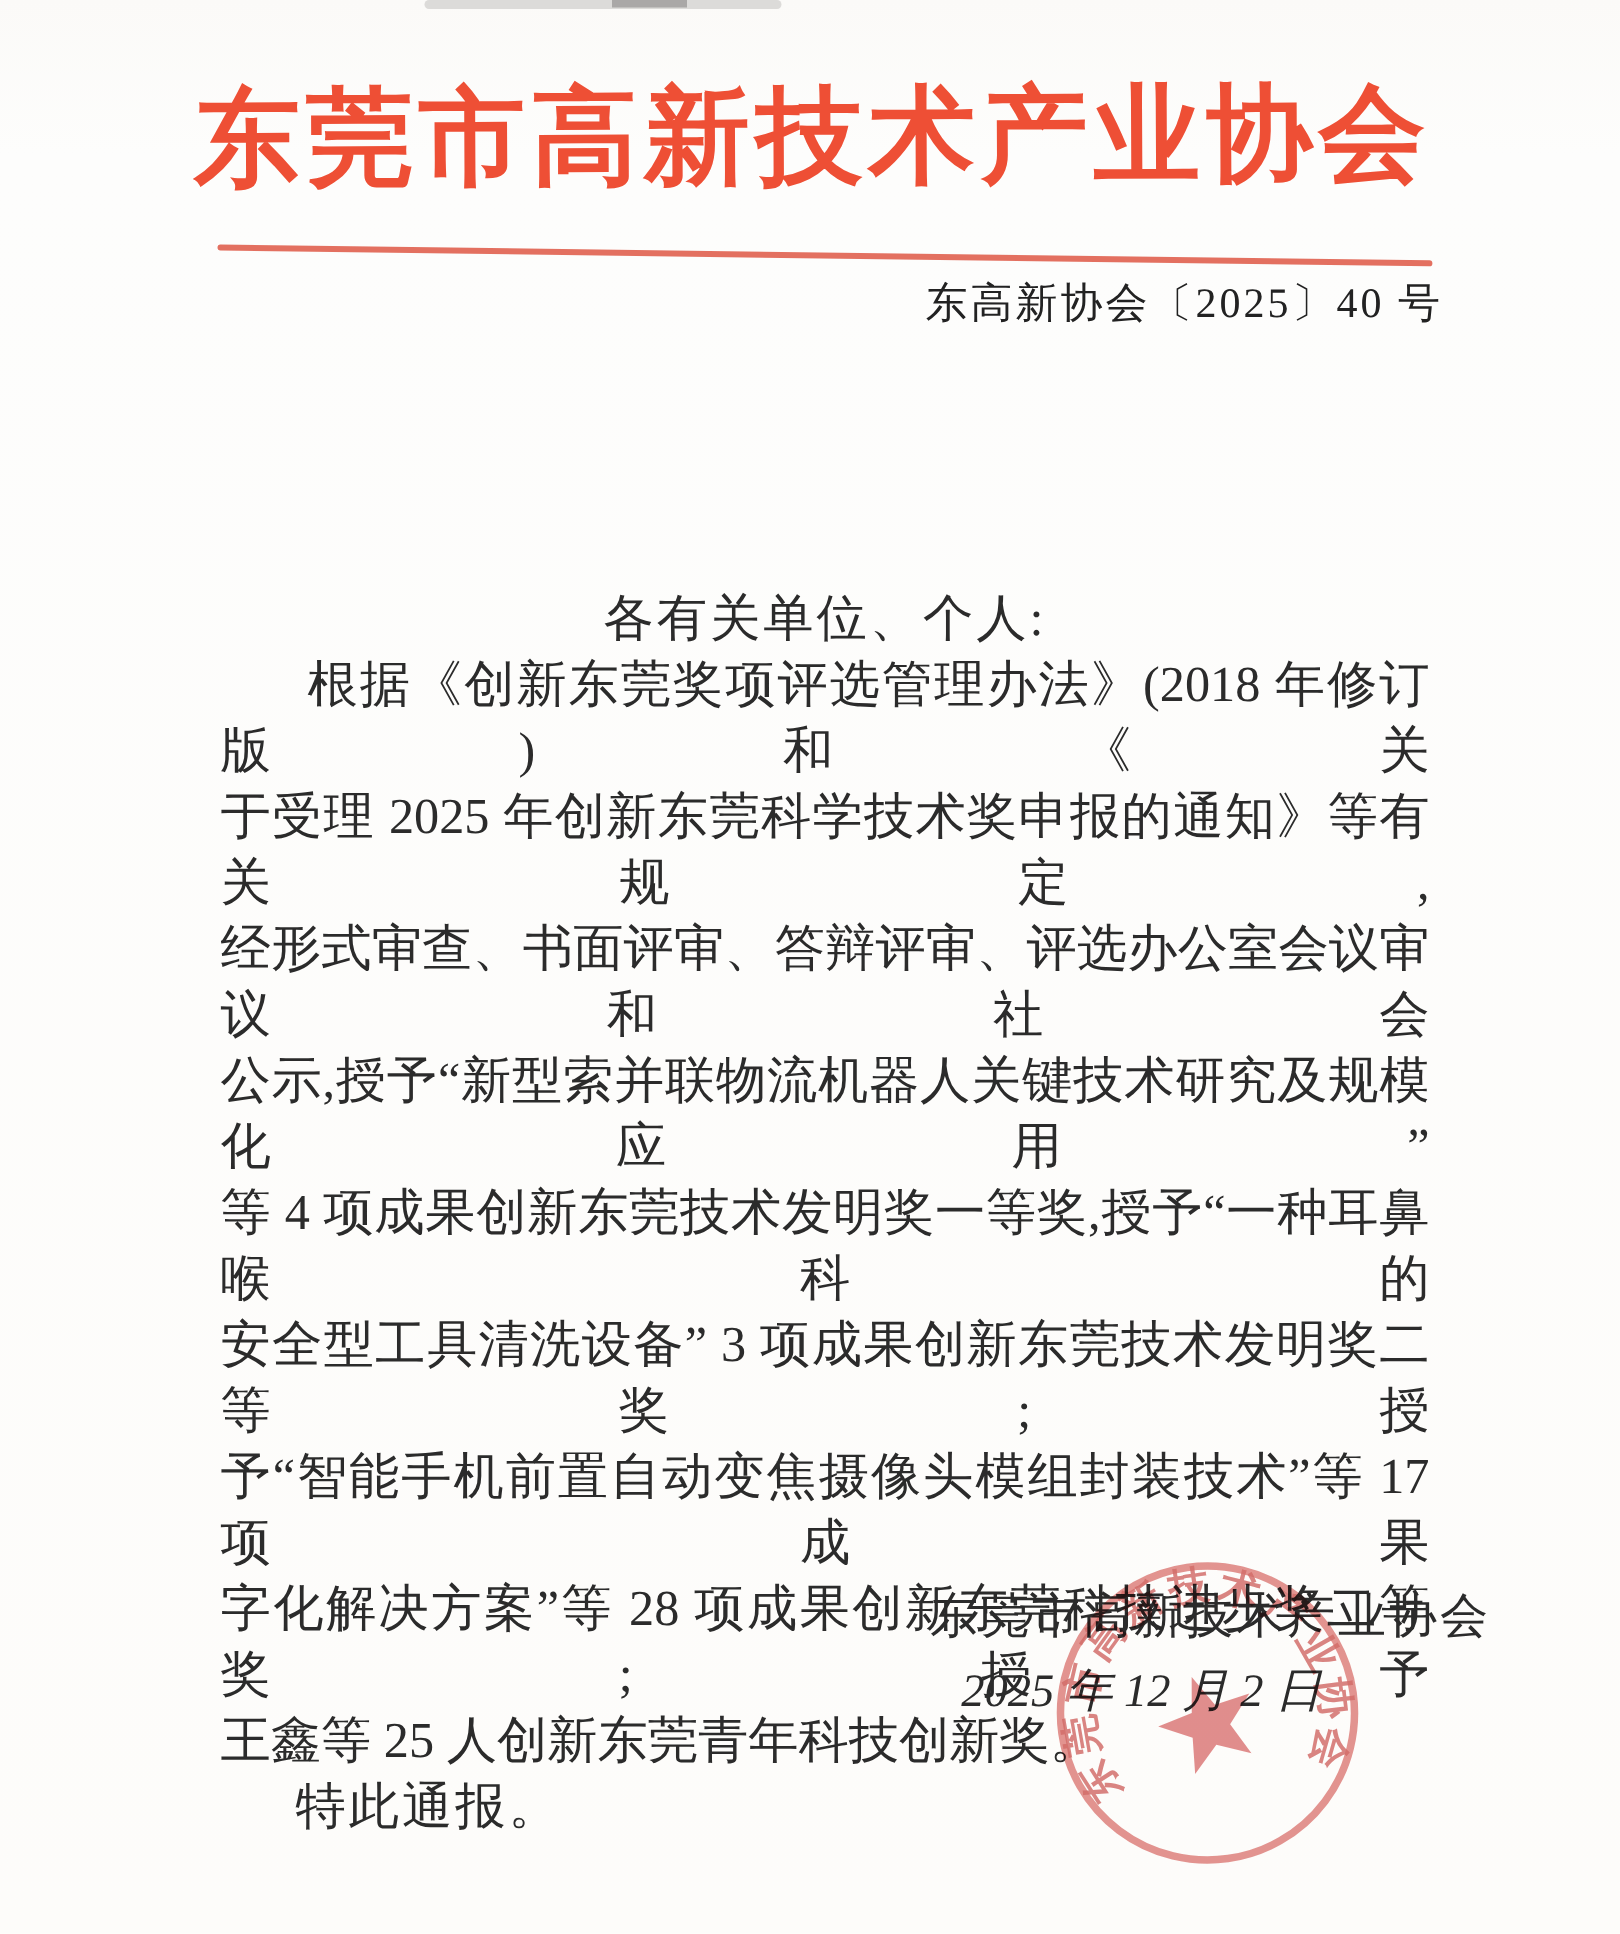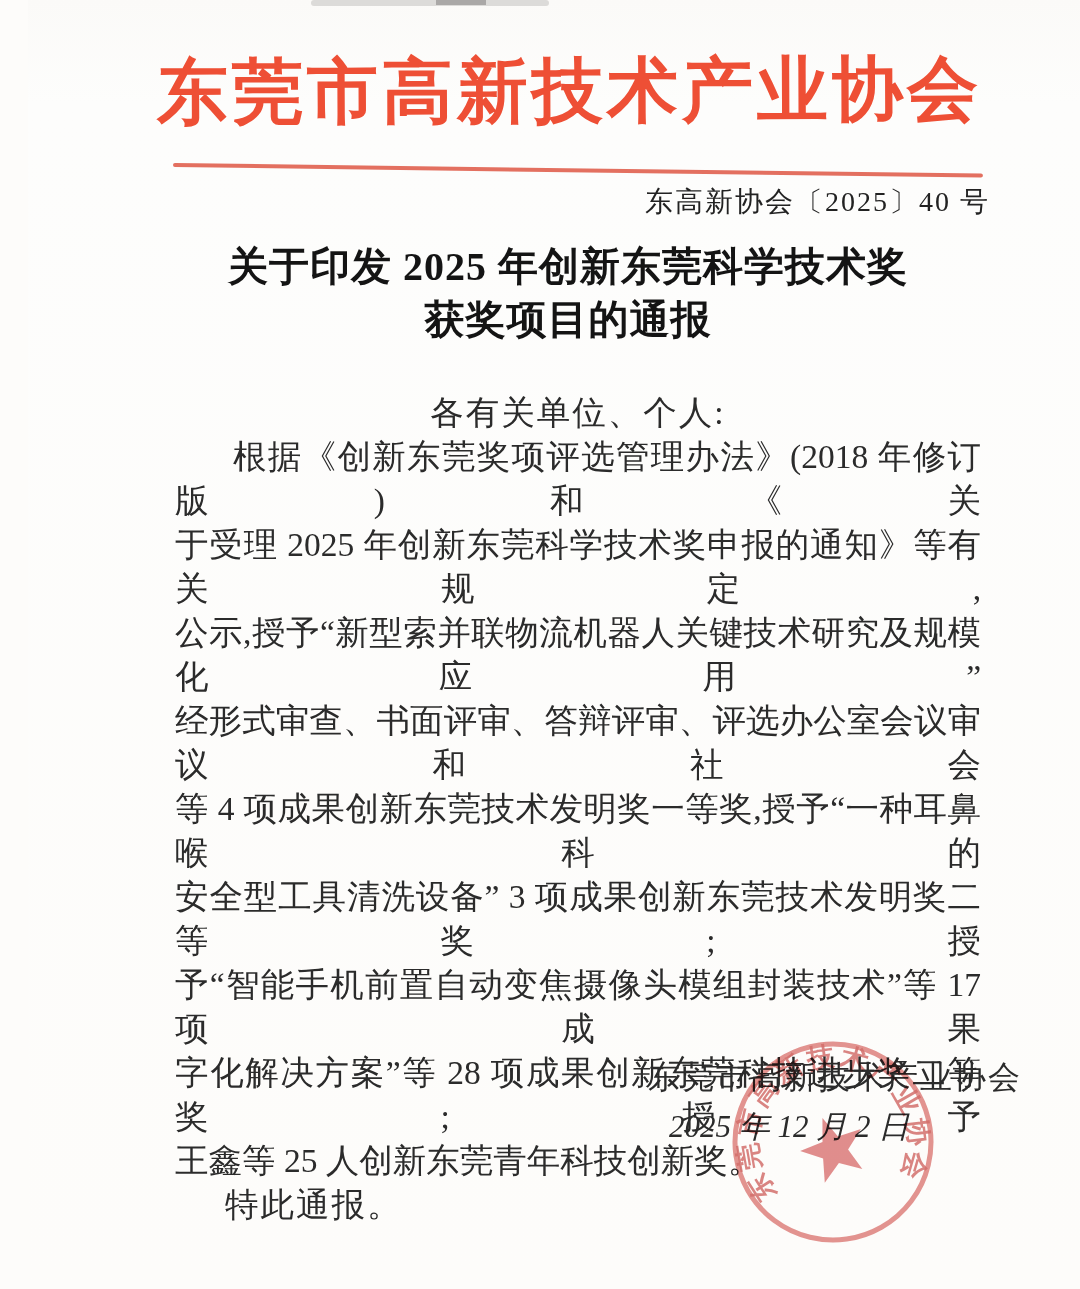--- a/index.html
+++ b/index.html
@@ -1,21 +1,21 @@
 <!DOCTYPE html>
 <html><head>
 <meta charset="utf-8">
 <style>
   html, body { margin:0; padding:0; }
   body {
     width:1080px; height:1289px; position:relative; overflow:hidden;
     background:#fdfcfa;
     font-family:"Liberation Serif","DejaVu Serif",serif;
   }
-  .page { position:absolute; inset:0; background:linear-gradient(180deg,#fbfaf8 0%,#fdfdfc 8%,#fdfcfa 100%);margin-left:28px; }
+  .page { position:absolute; inset:0; background:linear-gradient(180deg,#fbfaf8 0%,#fdfdfc 8%,#fdfcfa 100%); }
 
   
   .artifact-1 { position:absolute; left:283px; top:0; width:238px; height:6px; background:#c3c1c0; opacity:.55; border-radius:3px; }
   .artifact-2 { position:absolute; left:408px; top:0; width:50px; height:5px; background:#8f8d8c; opacity:.65; }
 
   .org-header {
     position:absolute; top:44px; left:129px; width:822px; text-align:center;
     font-family:"Liberation Sans","DejaVu Sans",sans-serif;
     font-weight:900; font-size:71px; letter-spacing:4px; white-space:nowrap;
     color:#ee4f35; transform:rotate(-0.25deg);
@@ -67,31 +67,27 @@
 
   <div class="artifact-1"></div>
   <div class="artifact-2"></div>
 
   <div class="org-header">东莞市高新技术产业协会</div>
 
   <div class="red-rule"></div>
 
   <div class="doc-number">东高新协会〔2025〕40 号</div>
 
-  <div class="title-block">
-    <div>关于印发 2025 年创新东莞科学技术奖</div>
-    <div>获奖项目的通报</div>
-  </div>
 
   <div class="body-block">
     <div class="salutation">各有关单位、个人:</div>
     <div class="bline first">根据《创新东莞奖项评选管理办法》(2018 年修订版)和《关</div>
     <div class="bline">于受理 2025 年创新东莞科学技术奖申报的通知》等有关规定,</div>
+    <div class="bline">经形式审查、书面评审、答辩评审、评选办公室会议审议和社会</div>
     <div class="bline">公示,授予“新型索并联物流机器人关键技术研究及规模化应用”</div>
-    <div class="bline">经形式审查、书面评审、答辩评审、评选办公室会议审议和社会</div>
     <div class="bline">等 4 项成果创新东莞技术发明奖一等奖,授予“一种耳鼻喉科的</div>
     <div class="bline">安全型工具清洗设备” 3 项成果创新东莞技术发明奖二等奖;授</div>
     <div class="bline">予“智能手机前置自动变焦摄像头模组封装技术”等 17 项成果</div>
     <div class="bline">字化解决方案”等 28 项成果创新东莞科技进步奖二等奖;授予</div>
     <div class="bline last">王鑫等 25 人创新东莞青年科技创新奖。</div>
     <div class="closing-line">特此通报。</div>
 
   </div>
 
   <div class="sig-org">东莞市高新技术产业协会</div>

